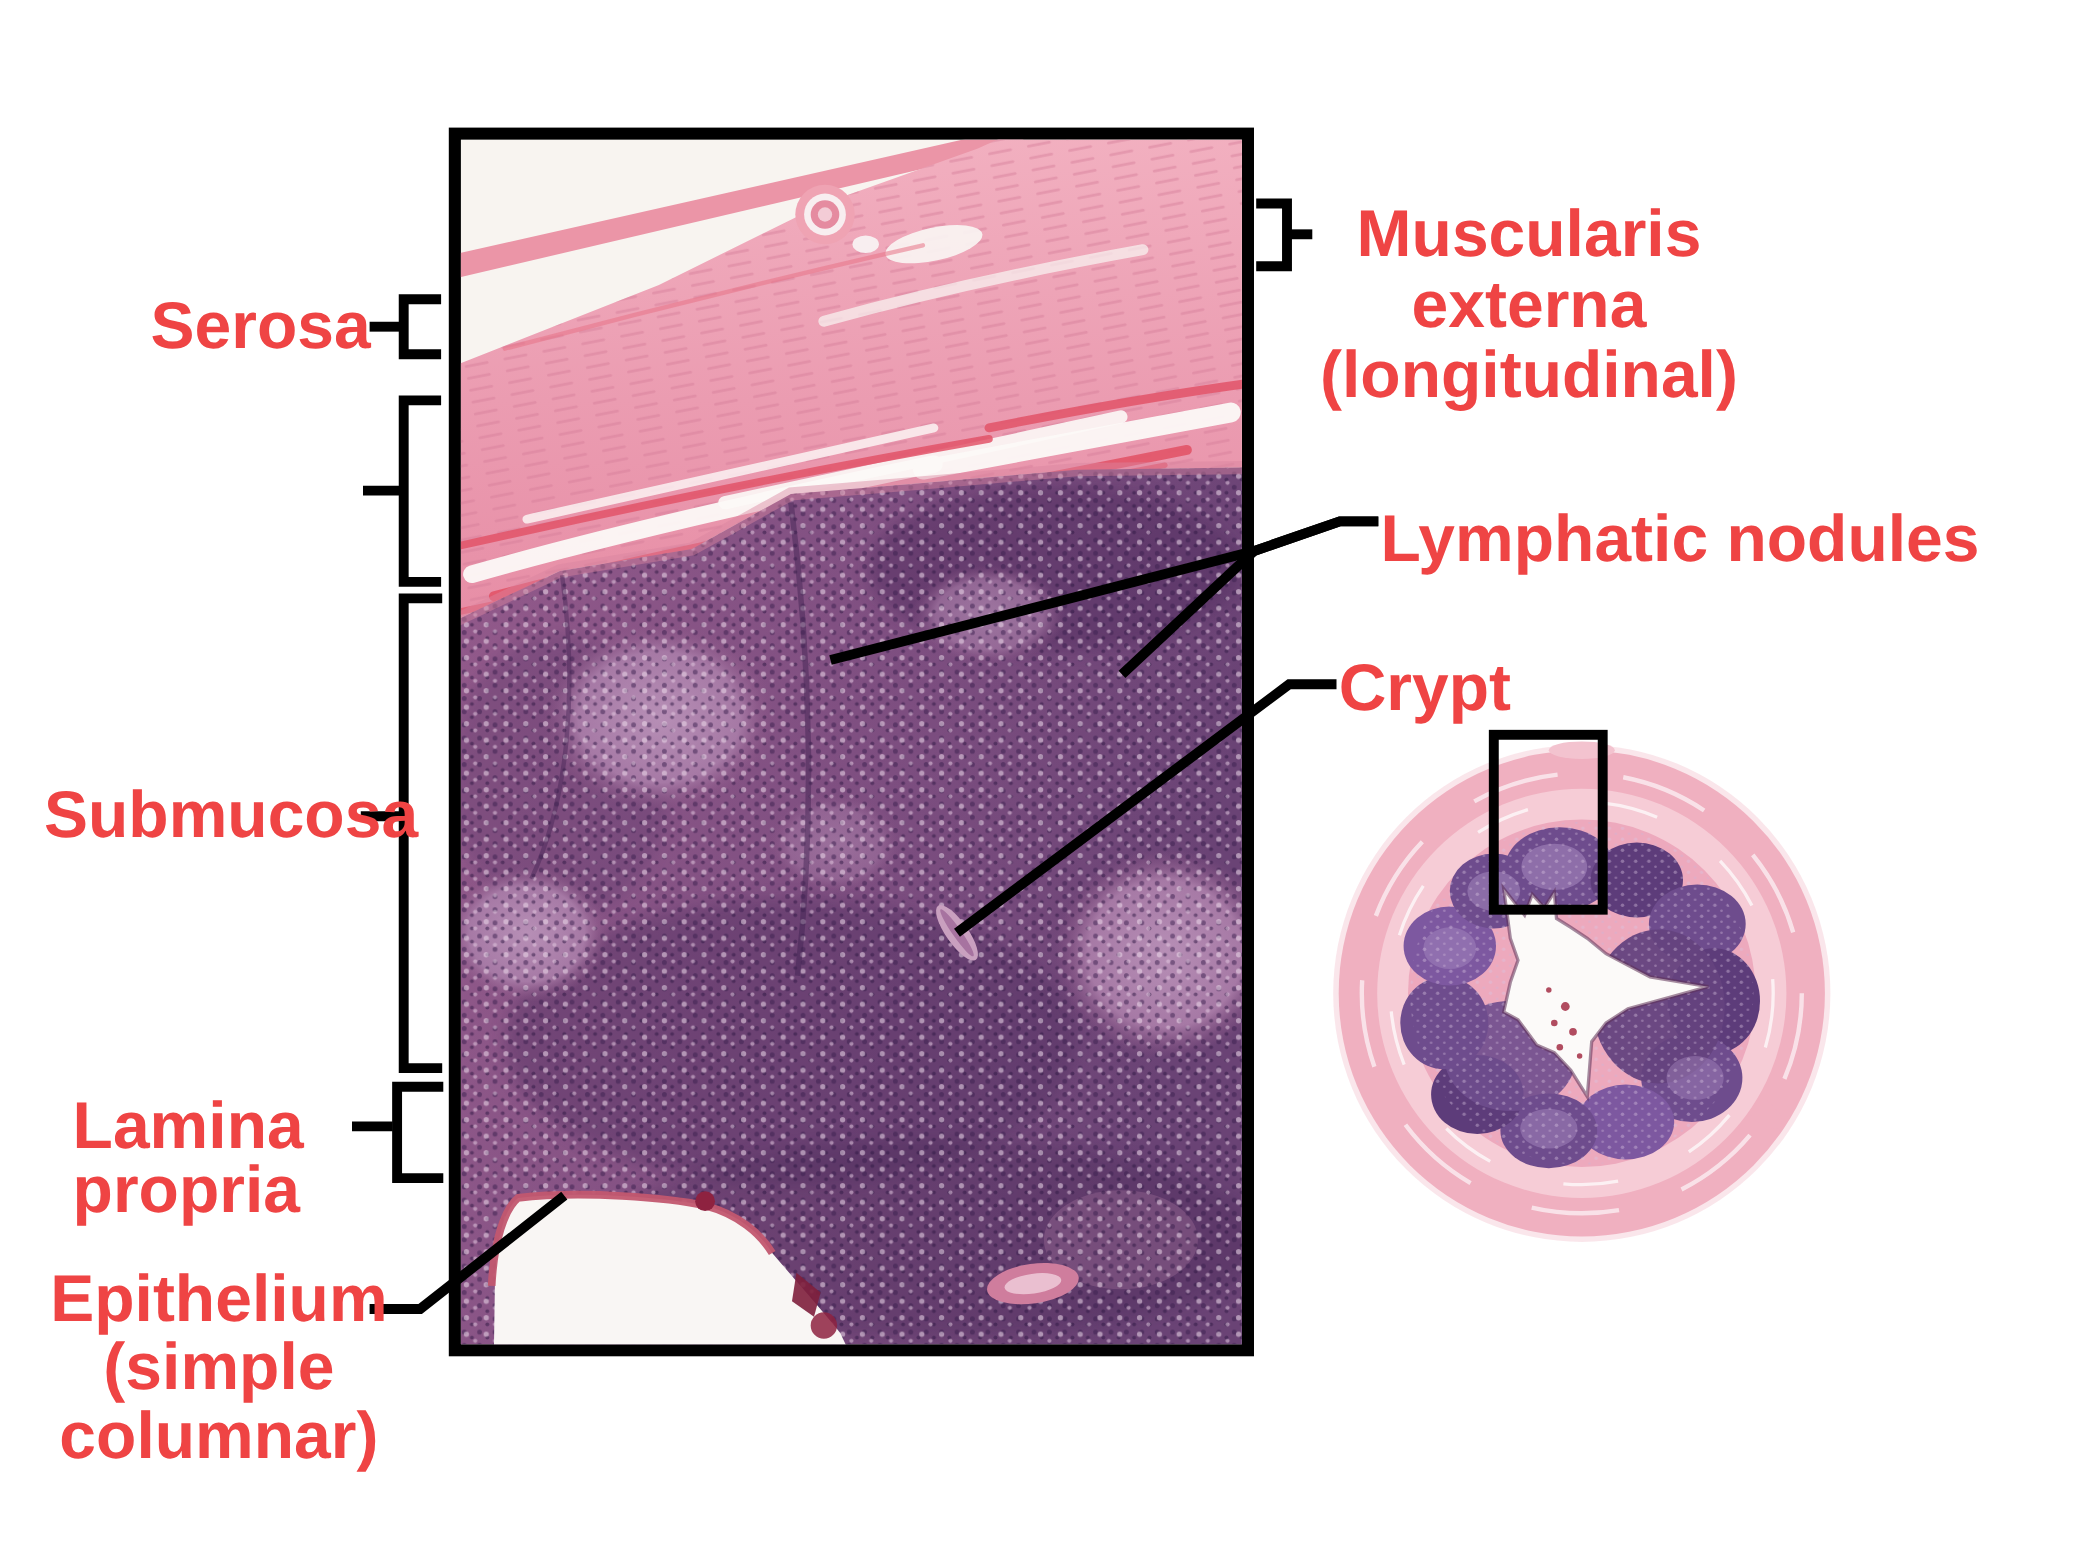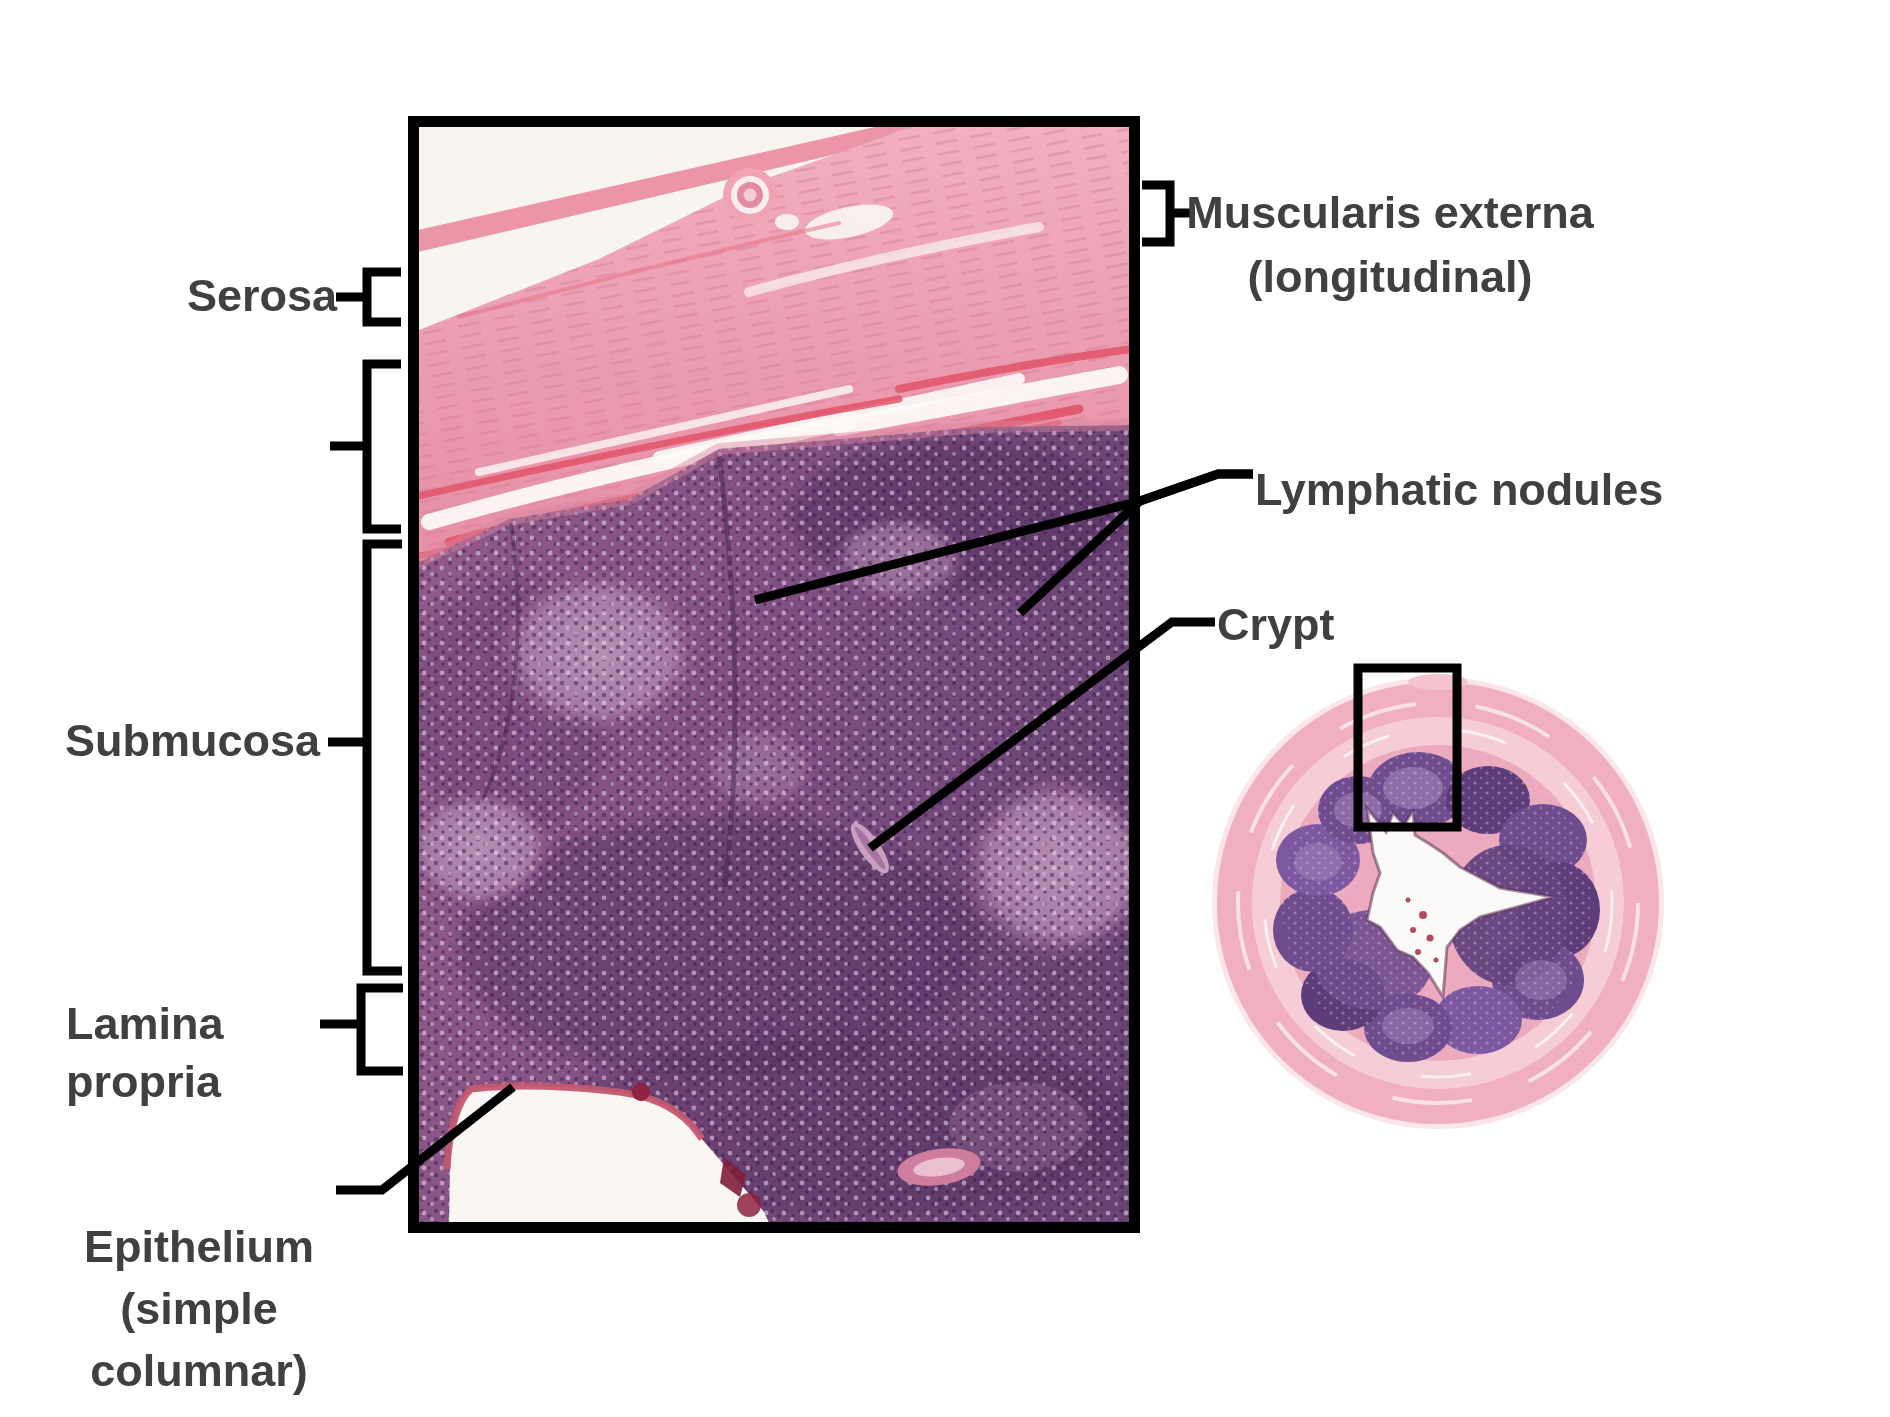--- a/index.html
+++ b/index.html
@@ -1,23 +1,23 @@
 <!DOCTYPE html>
 <html><head>
 <meta charset="utf-8">
 <style>
   html,body{margin:0;padding:0;background:#ffffff;}
   .stage{position:relative;width:1890px;height:1417px;background:#ffffff;overflow:hidden;
          font-family:"Liberation Sans",sans-serif;}
-  .label{position:absolute;font-weight:700;font-size:45px;color:#404040;white-space:pre-line;}
+  .label{position:absolute;font-weight:700;font-size:60px;color:#ef4444;white-space:pre-line;}
   .lbl-serosa{left:97px;top:271px;width:240px;text-align:right;line-height:50px;}
   .lbl-mec{left:45px;top:416px;width:320px;text-align:center;line-height:60px;}
   .lbl-sub{left:40px;top:716px;width:280px;text-align:right;line-height:50px;}
   .lbl-lam{left:66px;top:995px;width:320px;text-align:left;line-height:58px;}
-  .lbl-epi{left:39px;top:1216px;width:320px;text-align:center;line-height:62px;}
+  .lbl-epi{left:39px;top:1150px;width:320px;text-align:center;line-height:62px;}
   .lbl-mel{left:1185px;top:181px;width:410px;text-align:center;line-height:64px;}
   .lbl-lym{left:1255px;top:464px;line-height:52px;text-align:center;}
   .lbl-crypt{left:1217px;top:599px;line-height:52px;}
   .frame{position:absolute;left:408px;top:116px;width:710px;height:1095px;border:11px solid #000;}
   .overview{position:absolute;left:1208px;top:660px;width:460px;height:480px;}
   .annot{position:absolute;left:0;top:0;pointer-events:none;}
 </style>
 </head>
 <body>
 

